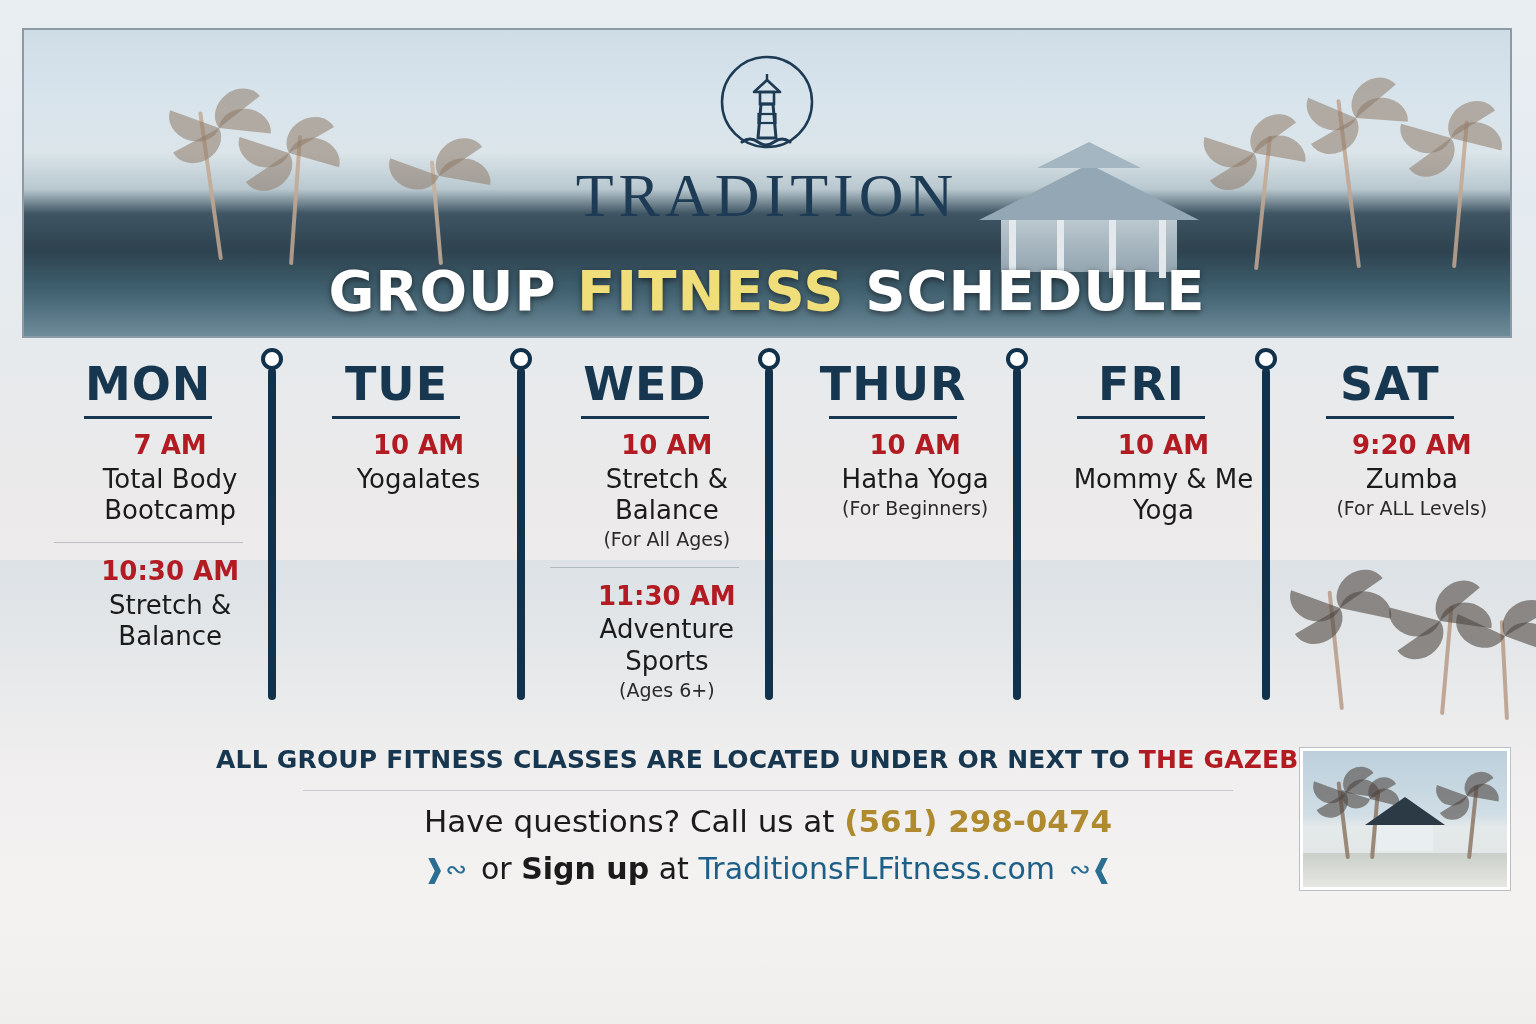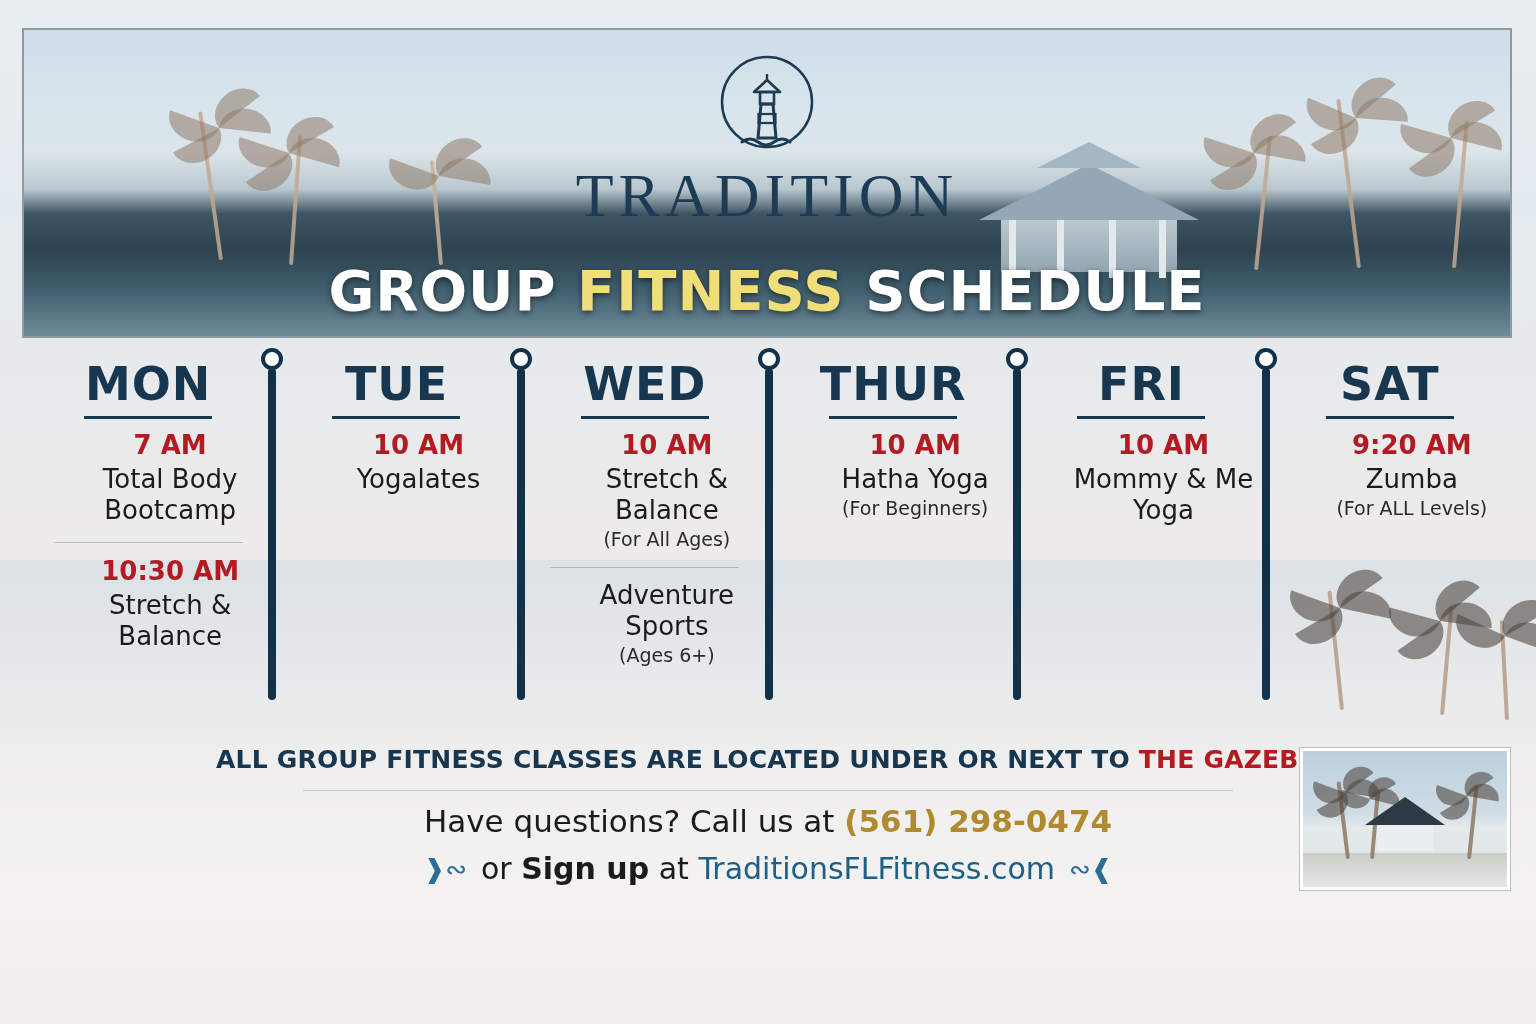--- a/index.html
+++ b/index.html
@@ -458,20 +458,21 @@
     <div class="day-col">
       <div class="day-name">WED</div>
       <div class="day-rule"></div>
       <div class="session">
         <div class="sess-time">10 AM</div>
         <div class="sess-name">Stretch &amp; Balance</div>
         <div class="sess-note">(For All Ages)</div>
       </div>
       <div class="sess-divider"></div>
       <div class="session">
+        <div class="sess-time">11:30 AM</div>
         <div class="sess-name">Adventure Sports</div>
         <div class="sess-note">(Ages 6+)</div>
       </div>
       <div class="pin" style="right:-11px;">
         <div class="knob"></div>
         <div class="stem"></div>
       </div>
     </div>
 
     <div class="day-col">

